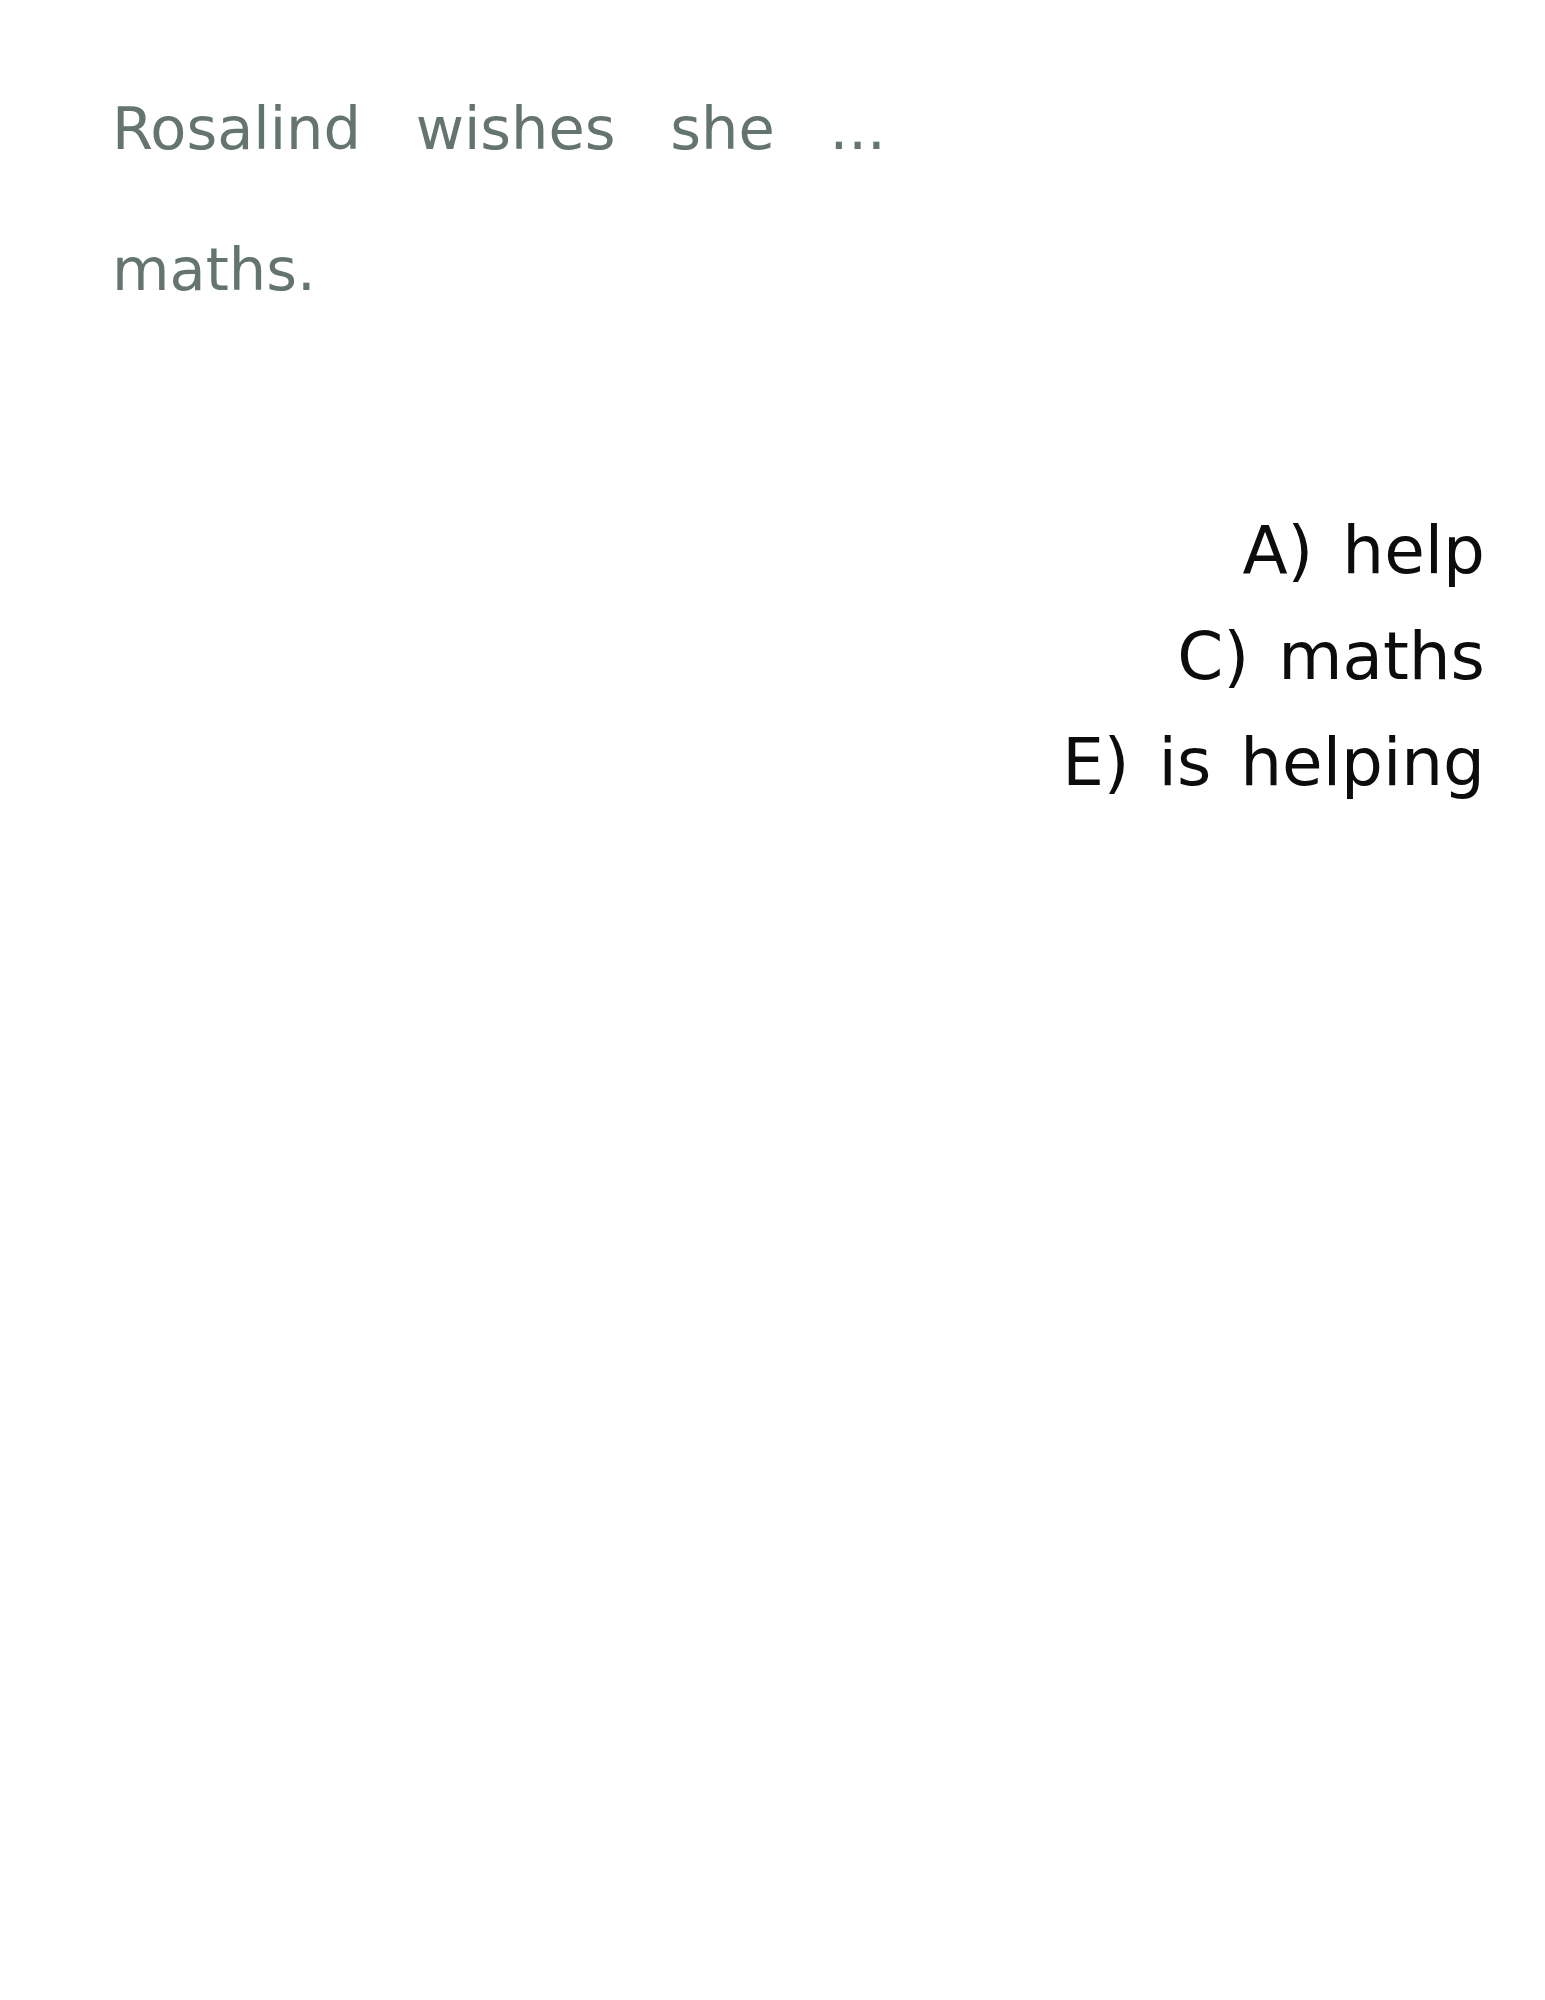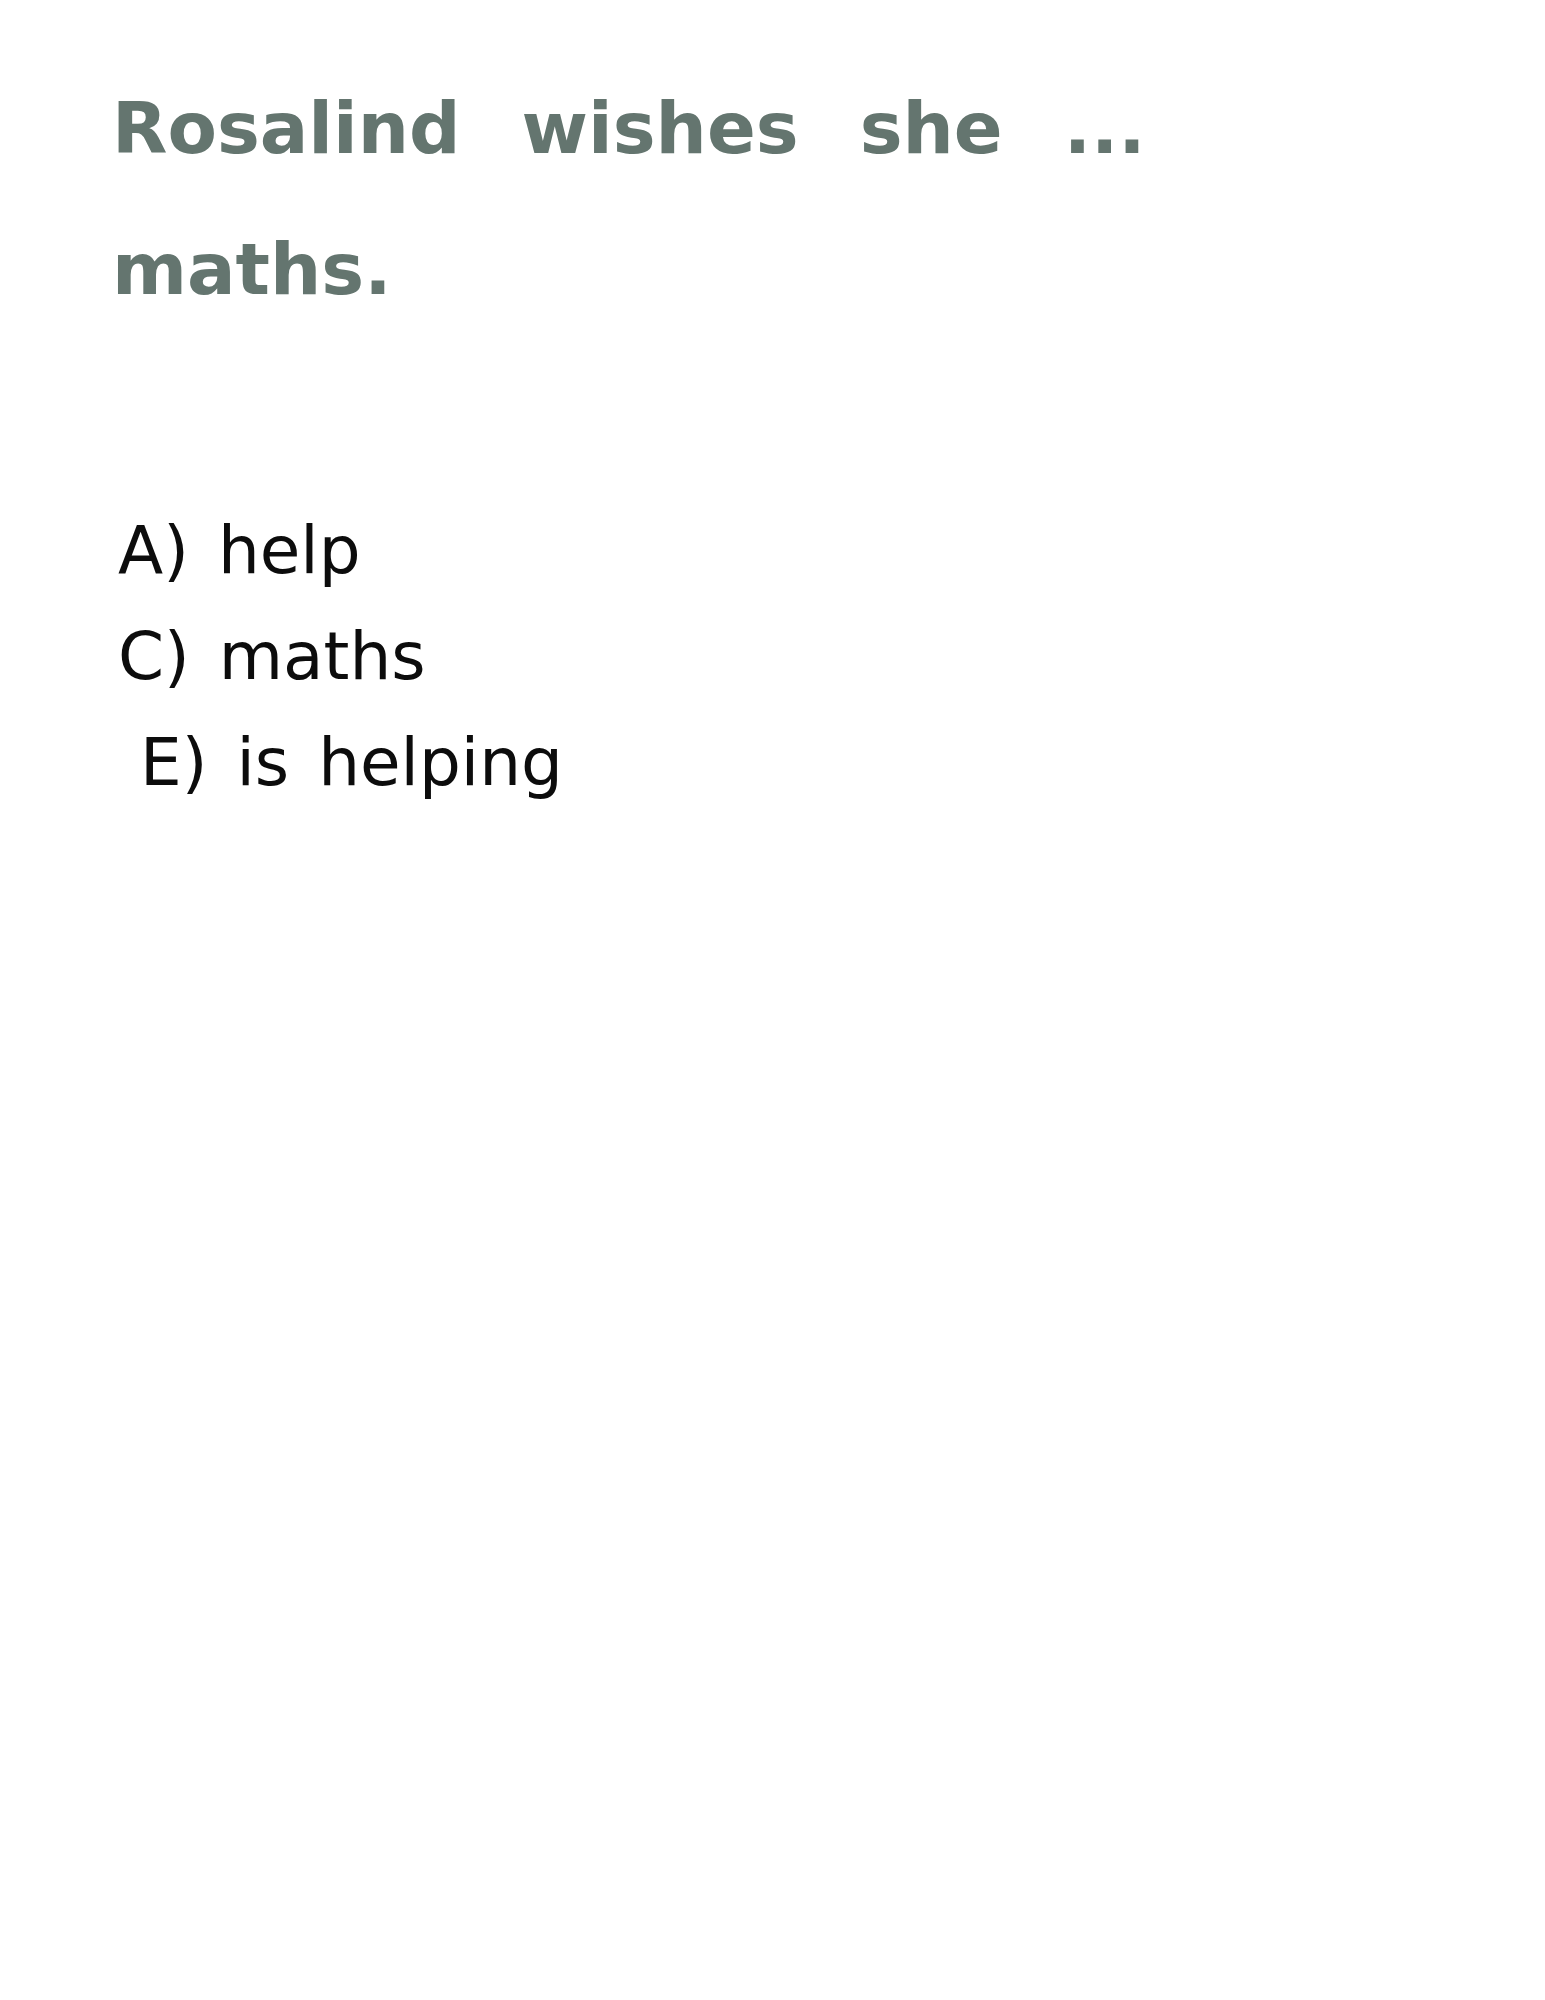--- a/index.html
+++ b/index.html
@@ -14,43 +14,44 @@
 
   .page {
     position: relative;
     width: 1545px;
     height: 2000px;
     background: #ffffff;
   }
 
   .question {
     margin: 58px 60px 0 112px;
-    font-size: 72px;
+    font-size: 59px;
     line-height: 141px;
-    font-weight: 700;
+    font-weight: 400;
     color: #64756f;
     word-spacing: 36px;
     letter-spacing: 0px;
   }
 
   .q-line {
     white-space: nowrap;
   }
 
   .options {
     margin: 158px 60px 0 118px;
     font-size: 66px;
     line-height: 106px;
     color: #0c0c0c;
     word-spacing: 8px;
   }
 
   .option {
     white-space: nowrap;
     cursor: pointer;
+    text-align: right;
   }
 
   .option.indented {
     padding-left: 22px;
   }
 </style>
 </head>
 <body>
 
 <div class="page">

